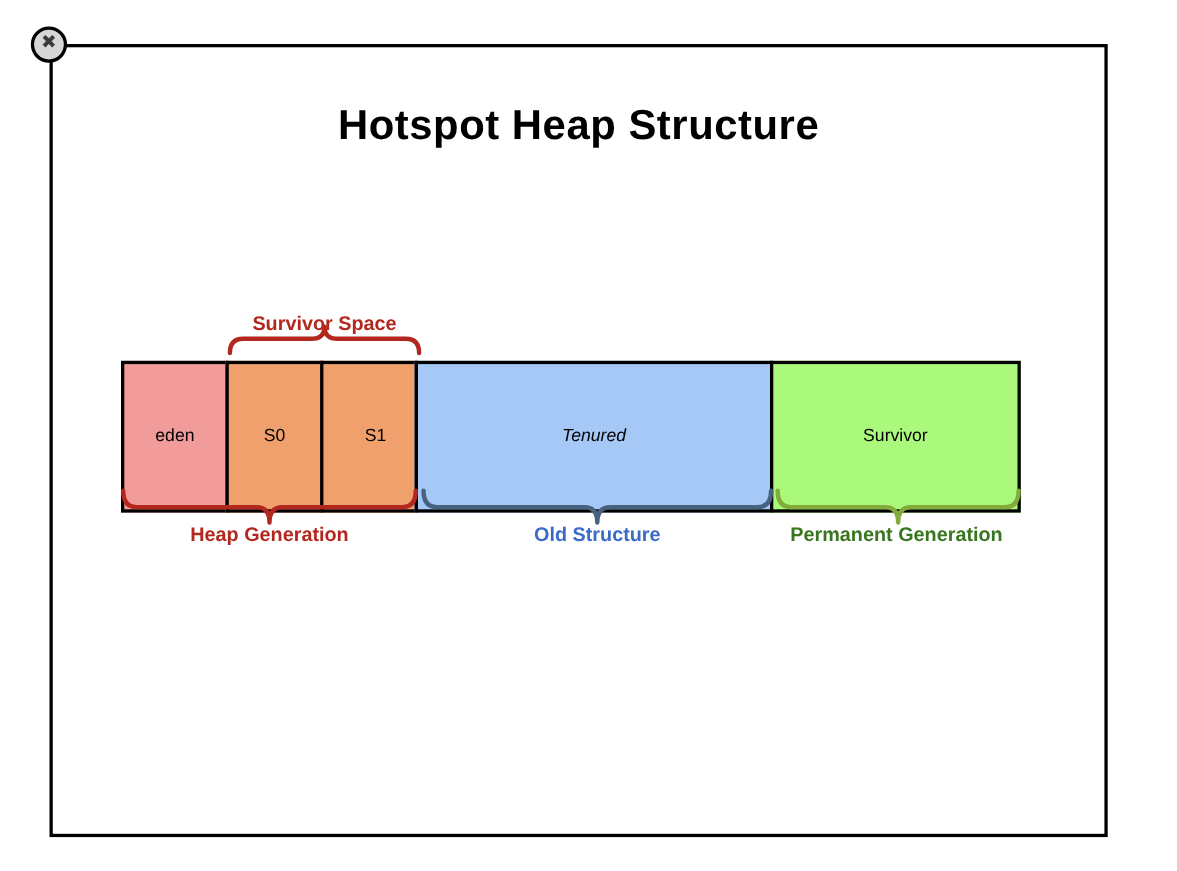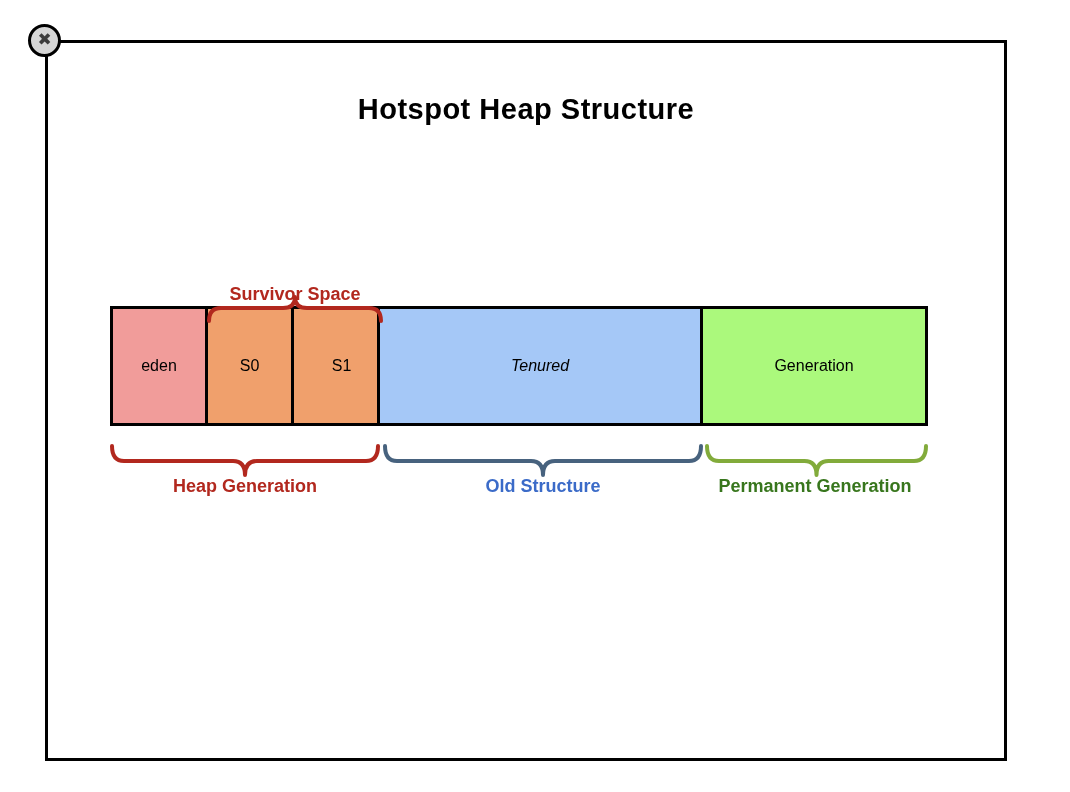--- a/index.html
+++ b/index.html
@@ -36,27 +36,27 @@
     font-size: 17px; font-weight: bold;
     color: var(--close-glyph);
     line-height: 1;
     transform: translateY(-1px);
   }
 
   .title {
     position: absolute;
     left: 45px; top: 93px; width: 962px;
     text-align: center;
-    font-size: 29px; font-weight: bold; color: #000000;
+    font-size: 38px; font-weight: bold; color: #000000;
     letter-spacing: 0.5px;
   }
 
   .region {
     position: absolute;
-    top: 306px; height: 120px;
+    top: 328px; height: 138px;
     border: 3px solid var(--region-border);
     display: flex; align-items: center; justify-content: center;
     font-size: 16px; color: #000000;
   }
   .region-eden      { left: 110px; width: 98px;  background: var(--eden-fill); }
   .region-s0        { left: 205px; width: 89px;  background: var(--survivor-fill); align-items: center; }
   .region-s1        { left: 291px; width: 89px;  background: var(--survivor-fill); padding-left: 12px; }
   .region-tenured   { left: 377px; width: 326px; background: var(--tenured-fill); font-style: italic; }
   .region-permanent { left: 700px; width: 228px; background: var(--permanent-fill); }
 
@@ -101,21 +101,21 @@
   <div class="region region-s0">
     <span>S0</span>
   </div>
   <div class="region region-s1">
     <span>S1</span>
   </div>
   <div class="region region-tenured">
     <span>Tenured</span>
   </div>
   <div class="region region-permanent">
-    <span>Generation</span>
+    <span>Survivor</span>
   </div>
 
   <svg class="brace brace-survivor" width="176" height="28" viewBox="0 0 176 28">
     <path d="M 2 26 Q 2 13 14 13 L 76 13 Q 88 13 88 2 Q 88 13 100 13 L 162 13 Q 174 13 174 26"></path>
   </svg>
   <div class="group-label label-survivor">Survivor Space</div>
 
   <svg class="brace brace-young" width="270" height="33" viewBox="0 0 270 33">
     <path d="M 2 2 Q 2 17 14 17 L 123 17 Q 135 17 135 31 Q 135 17 147 17 L 256 17 Q 268 17 268 2"></path>
   </svg>

